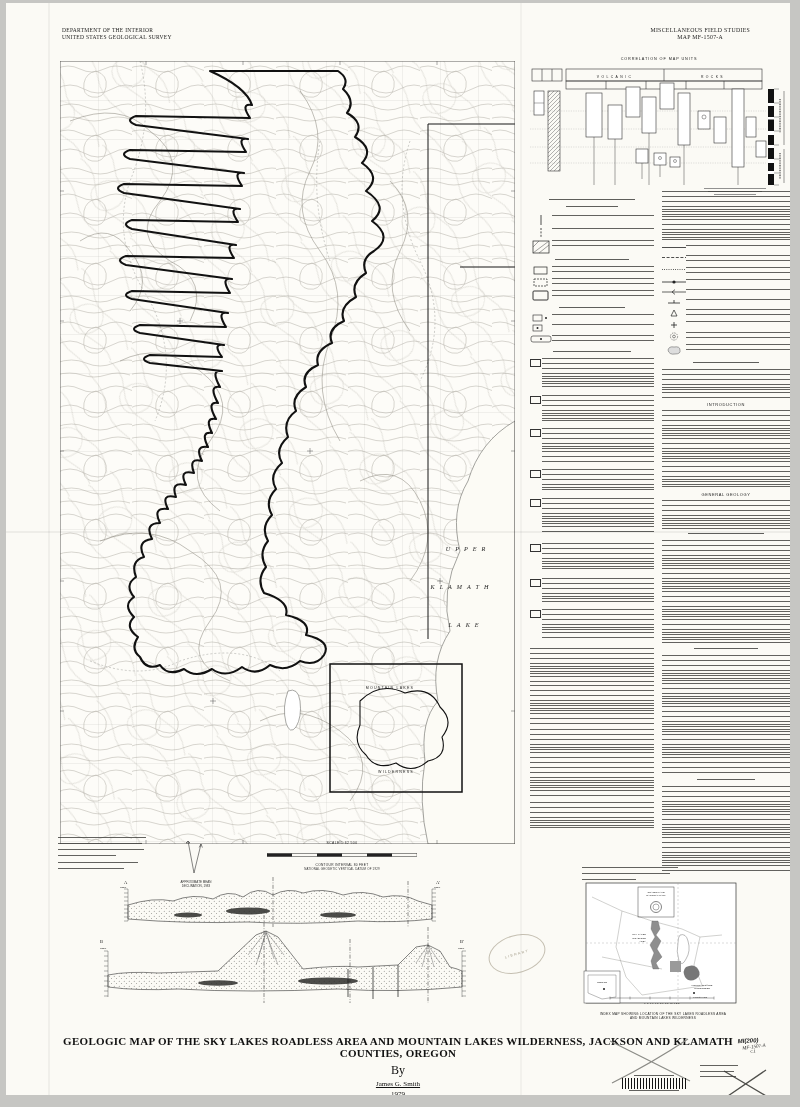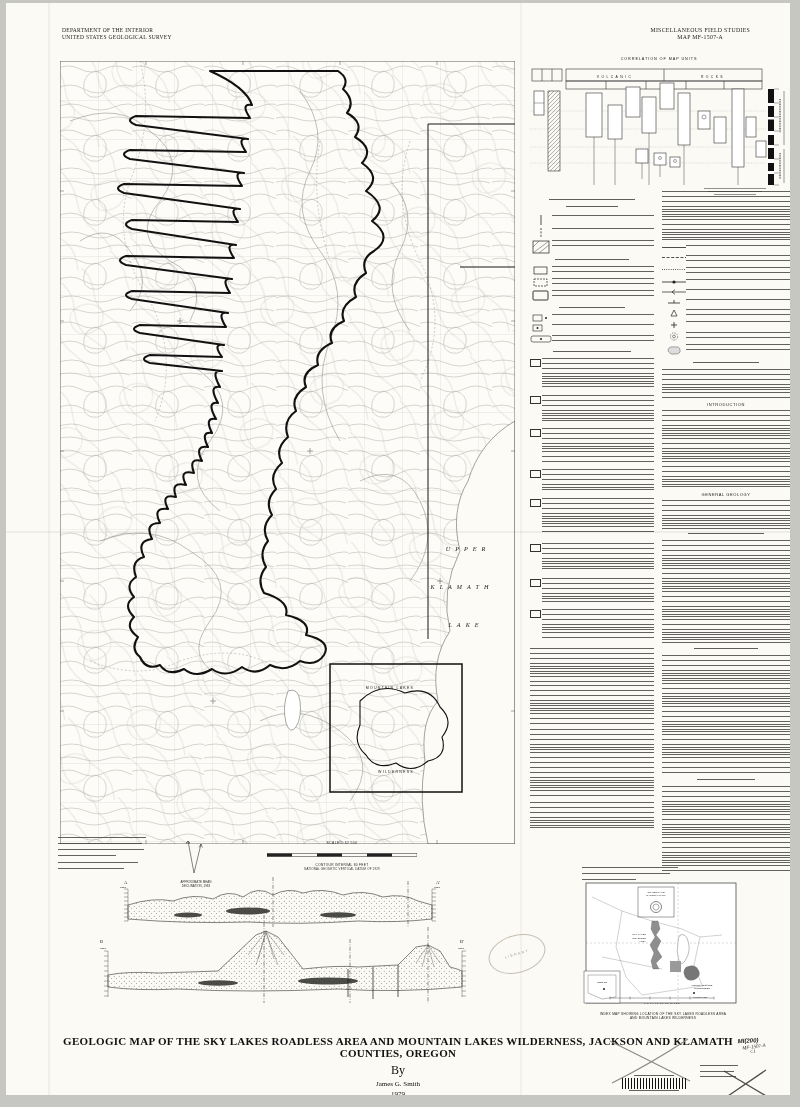--- a/index.html
+++ b/index.html
@@ -651,21 +651,21 @@
       </svg>
     </div>
     <div class="abs" style="left:576px;top:1009px;width:162px;text-align:center;font-family:'Liberation Sans',sans-serif;color:#222;">
       <div style="font-size:3.2px;letter-spacing:.3px;">INDEX MAP SHOWING LOCATION OF THE SKY LAKES ROADLESS AREA</div>
       <div style="font-size:3.2px;letter-spacing:.3px;">AND MOUNTAIN LAKES WILDERNESS</div>
     </div>
 
     <div class="abs" style="left:40px;top:1032px;width:704px;text-align:center;">
       <div style="font-size:11px;font-weight:bold;letter-spacing:.3px;color:#111;">GEOLOGIC MAP OF THE SKY LAKES ROADLESS AREA AND MOUNTAIN LAKES WILDERNESS, JACKSON AND KLAMATH COUNTIES, OREGON</div>
       <div style="font-size:12px;margin-top:4px;color:#111;">By</div>
-      <div style="font-size:7px;margin-top:2px;color:#111;">James G. Smith</div>
+      <div style="font-size:7px;margin-top:2px;color:#111;text-decoration:underline;">James G. Smith</div>
       <div style="font-size:7px;margin-top:2px;color:#111;">1979</div>
     </div>
 
     <svg class="abs" style="left:598px;top:1032px;" width="92" height="52">
       <path d="M6,6 Q46,26 86,46 M84,4 Q48,28 8,48" stroke="#8b8b86" stroke-width="1.2" fill="none"></path>
     </svg>
     <svg class="abs" style="left:714px;top:1064px;" width="52" height="34">
       <path d="M4,4 L48,30 M46,3 L5,31" stroke="#4f4f4b" stroke-width="1.3" fill="none"></path>
     </svg>
 

